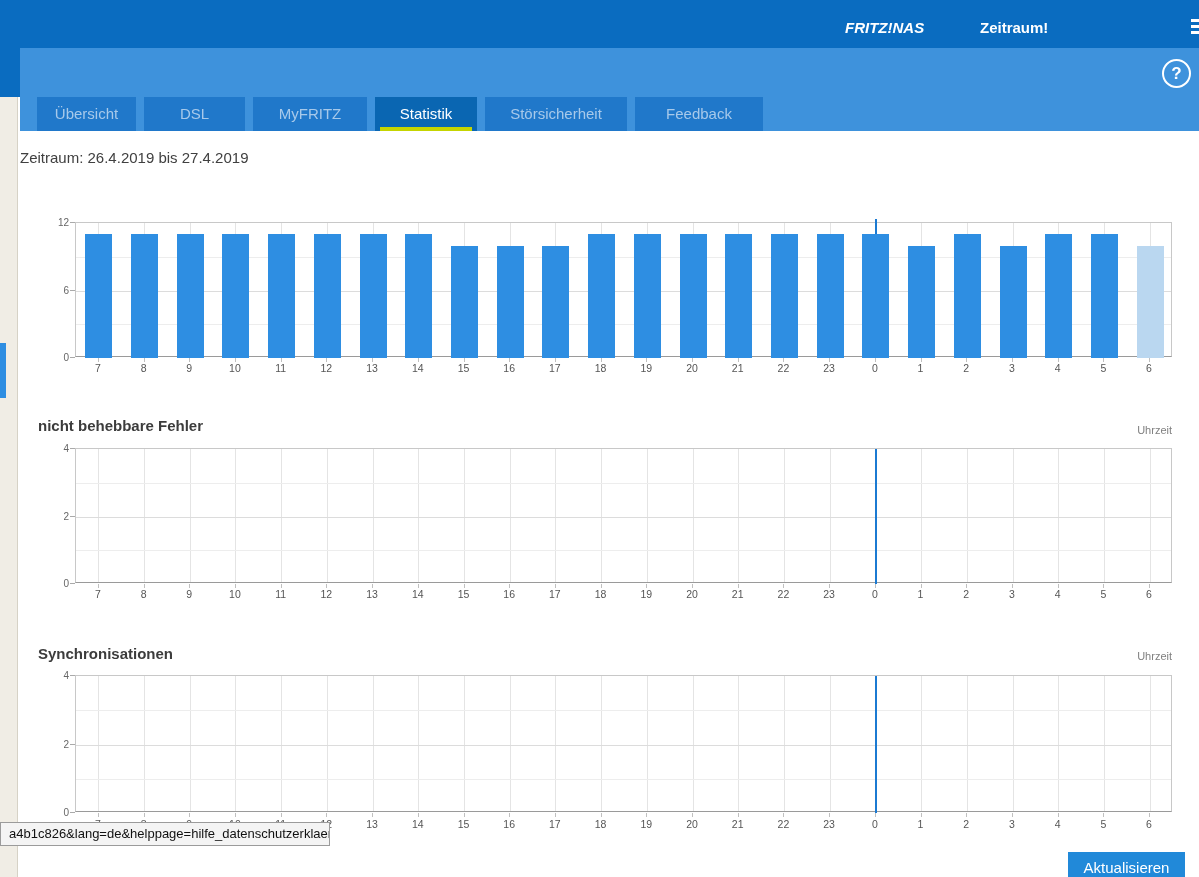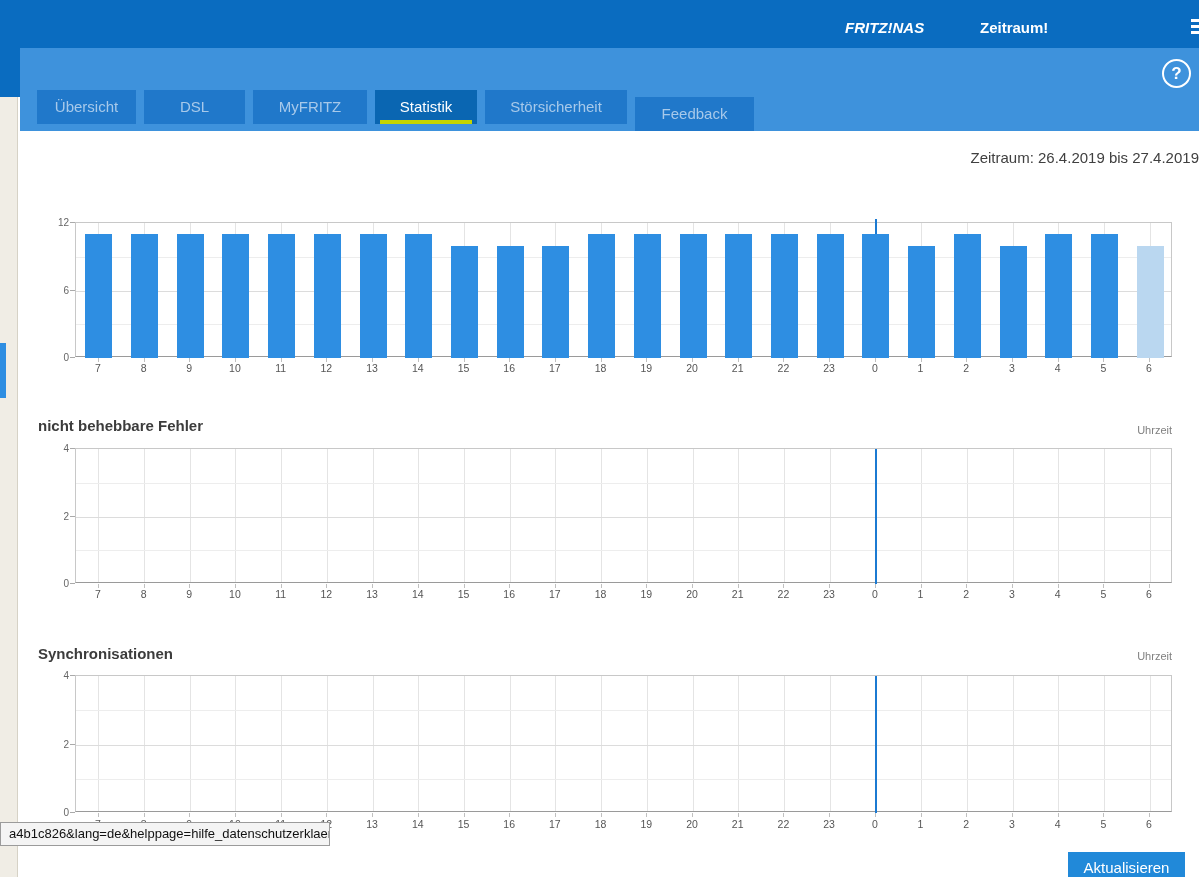--- a/index.html
+++ b/index.html
@@ -24,26 +24,26 @@
   
   .band { position:absolute; left:20px; top:48px; width:1179px; height:83px; background:#3e92dc; }
   .breadcrumb { position:absolute; left:17px; top:14px; color:#fff; font-size:17px; }
   .breadcrumb .sep { margin:0 7px; font-size:18px; }
   .help-icon { position:absolute; left:1142px; top:11px; width:29px; height:29px; border:2px solid #fff;
     border-radius:50%; color:#fff; font-size:17px; font-weight:bold; text-align:center; line-height:25px; cursor:pointer; }
   .tabs { position:absolute; left:17px; bottom:0; display:flex; gap:8px; }
   .tab { height:34px; line-height:34px; text-align:center; font-size:15px; color:#a7c9ea;
     background:#2078ca; cursor:pointer; position:relative; }
   .tab.t0 { width:99px; } .tab.t1 { width:101px; } .tab.t2 { width:114px; }
-  .tab.t3 { width:102px; } .tab.t4 { width:142px; } .tab.t5 { width:119px;margin-top:7px; }
+  .tab.t3 { width:102px; } .tab.t4 { width:142px; } .tab.t5 { width:128px; }
   .tab.active { background:#0a66b2; color:#fff; }
   .tab.active::after { content:""; position:absolute; left:5px; right:5px; bottom:0; height:4px; background:#c5d400; }
   
   .content { position:absolute; left:20px; top:131px; width:1179px; height:746px; background:#fff; }
-  .period { position:absolute; left:0; top:18px; width:100%; text-align:right; font-size:15px; color:#404040; }
+  .period { position:absolute; left:0; top:18px; width:100%; text-align:left; font-size:15px; color:#404040; }
   .chart { position:absolute; left:0; top:0; width:100%; height:100%; pointer-events:none; }
   .chart-title { position:absolute; left:18px; font-size:15px; font-weight:bold; color:#3c3c3c; }
   .plot { position:absolute; left:55px; width:1097px; background:#fff;
     border:1px solid #c8c8c8; border-bottom:1px solid #9a9a9a; }
   .vgrid { position:absolute; top:0; width:1px; height:100%; background:#e4e4e4; }
   .hgrid { position:absolute; left:0; width:100%; height:1px; }
   .bar { position:absolute; width:27px; }
   .dayline { position:absolute; width:2px; background:#1b7ad2; }
   .ylab { position:absolute; width:26px; text-align:right; font-size:10px; color:#666; }
   .ytick { position:absolute; width:5px; height:1px; background:#aaa; }

